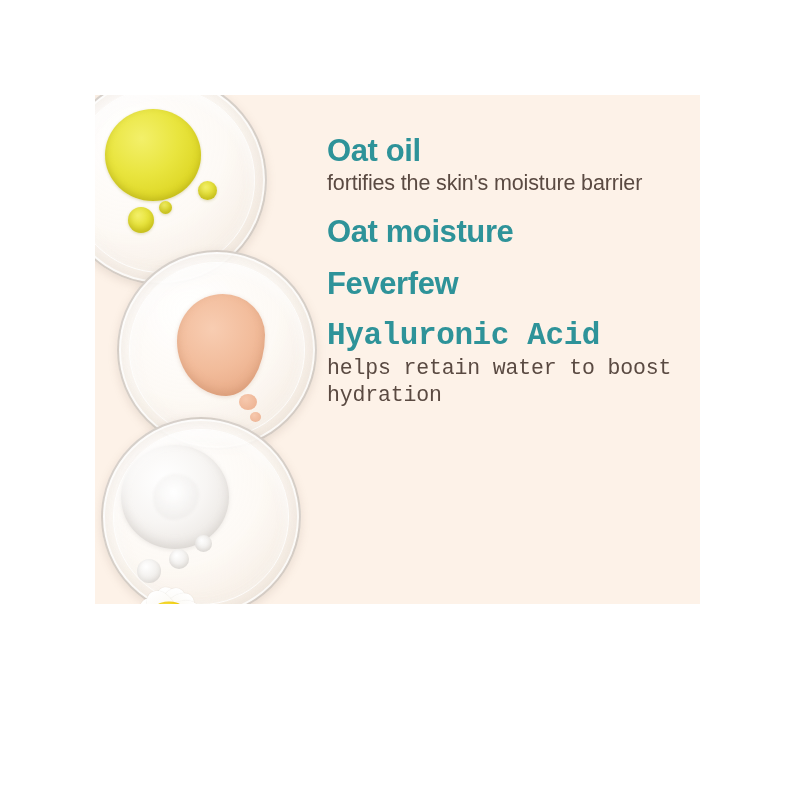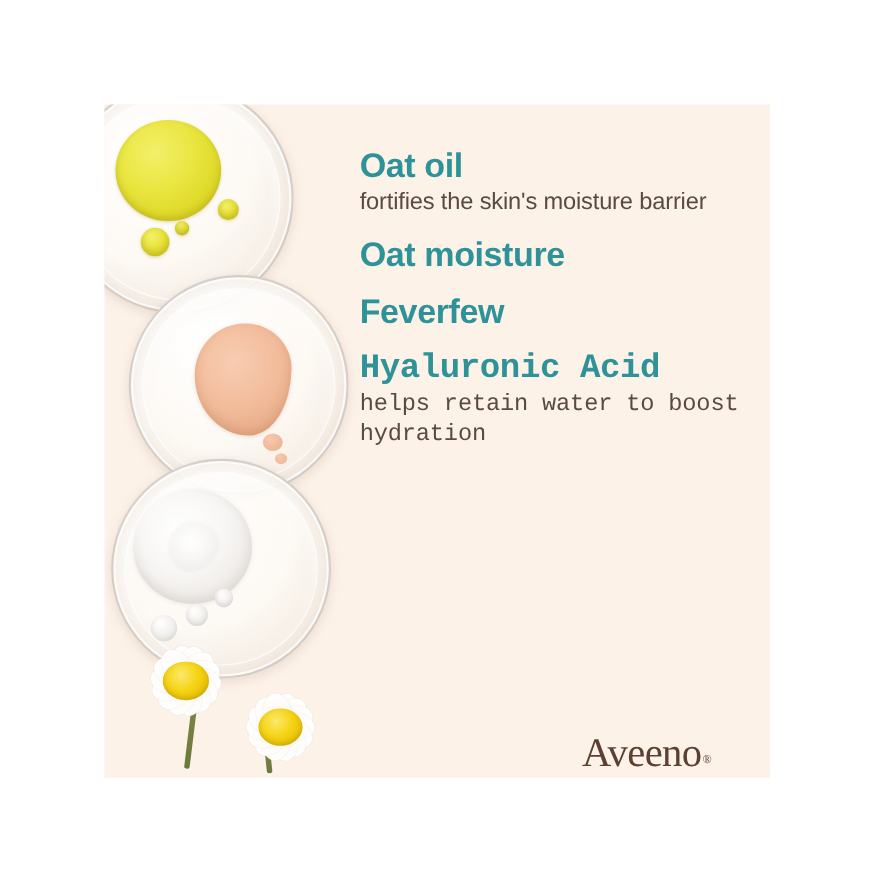--- a/index.html
+++ b/index.html
@@ -18,21 +18,21 @@
     background: #ffffff;
     overflow: hidden;
   }
 
   
   #panel {
     position: absolute;
     left: 95px;
     top: 95px;
     width: 605px;
-    height: 612px;
+    height: 509px;
     background: #fdf2e8;
     overflow: hidden;
   }
 
   
   .photo-col {
     position: absolute;
     left: 0;
     top: 0;
     width: 250px;

